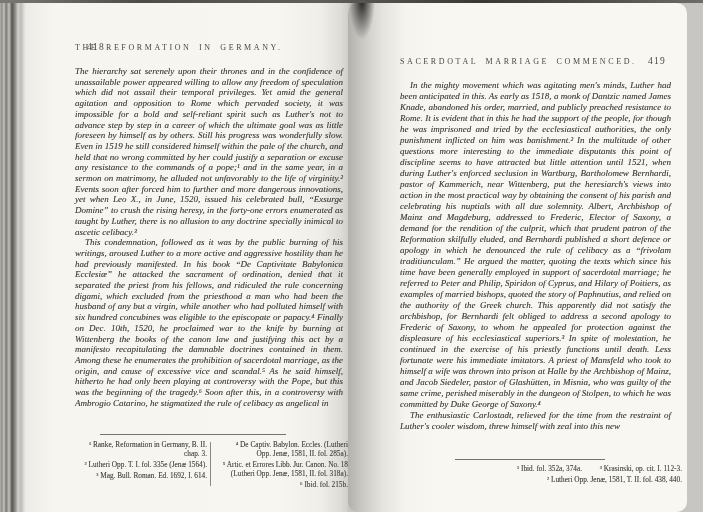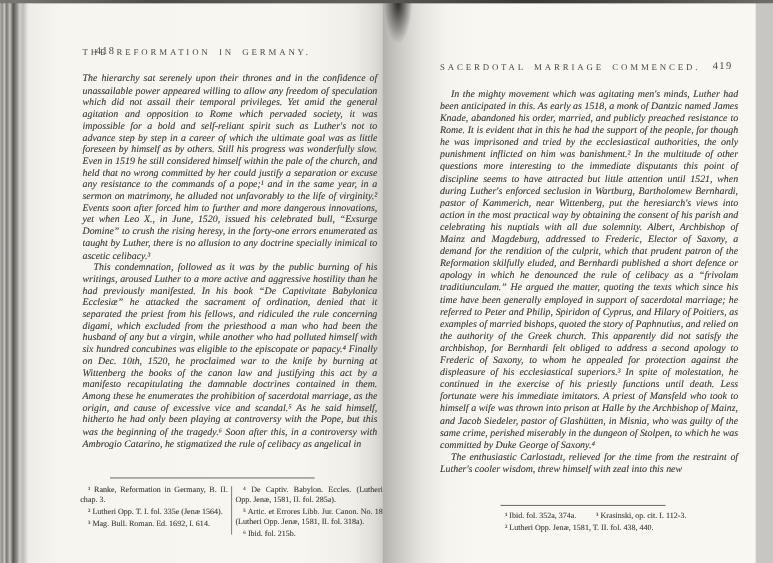--- a/index.html
+++ b/index.html
@@ -22,20 +22,21 @@
     background:linear-gradient(90deg,#7a7974 0,#4e4d49 140px,#605f5a 320px,#3a3935 480px,#514f4a 600px,#6e6d67 703px);
   }
   .page{position:absolute;top:3px;bottom:0;}
   .page-left{
     left:26px;width:322px;
     background:linear-gradient(90deg,#edece7 0,#f6f5f0 28px,#f7f6f1 250px,#efeee9 295px,#dddcd7 315px,#cfcec9 322px);
   }
   .page-right{
     left:348px;right:16px;
     background:linear-gradient(90deg,#b2b1ac 0,#c9c8c3 14px,#e4e3de 34px,#f5f4ef 58px,#f8f7f2 90px,#f8f7f2 100%);
+    border-radius:10px;
   }
   .gutter-shadow-top{
     position:absolute;left:344px;top:0;width:36px;height:70px;
     background:radial-gradient(ellipse 18px 55px at 50% 0,rgba(18,17,15,.92),rgba(18,17,15,0) 72%);
     pointer-events:none;
   }
   .running-head{
     position:absolute;text-align:left;
     font-size:8px;letter-spacing:2.6px;word-spacing:3px;color:#4c4840;
   }
@@ -49,21 +50,21 @@
   .body-text p.indent{text-indent:10px;}
   .left-body{left:49px;top:63px;width:268px;font-size:9px;line-height:10.7px;}
   .right-body{left:52px;top:77px;width:271px;font-size:9px;line-height:11px;}
   .fn-rule{position:absolute;height:1px;background:#74726c;}
   .rule-left{left:74px;top:431px;width:186px;}
   .rule-right{left:107px;top:456px;width:150px;}
   .footnotes{
     position:absolute;font-size:7.3px;line-height:8.8px;color:#4c4840;
     text-shadow:0 0 .3px rgba(76,72,64,.5);
   }
-  .footnotes p{margin:0 0 2.5px 0;text-indent:7px;}
+  .footnotes p{margin:0 0 2.5px 0;text-indent:7px;text-align:right;}
   .fn-left{left:47px;top:438px;width:276px;display:flex;}
   .fn-col{width:134px;text-align:justify;}
   .fn-divider{width:1px;background:#8a8881;margin:1px 3px 6px 3px;}
   .fn-right{left:104px;top:462px;width:230px;}
   .fn-right .fn-row2{display:inline-block;margin-left:16px;text-indent:0;}
 </style>
 </head>
 <body>
 
 <div class="scan">

